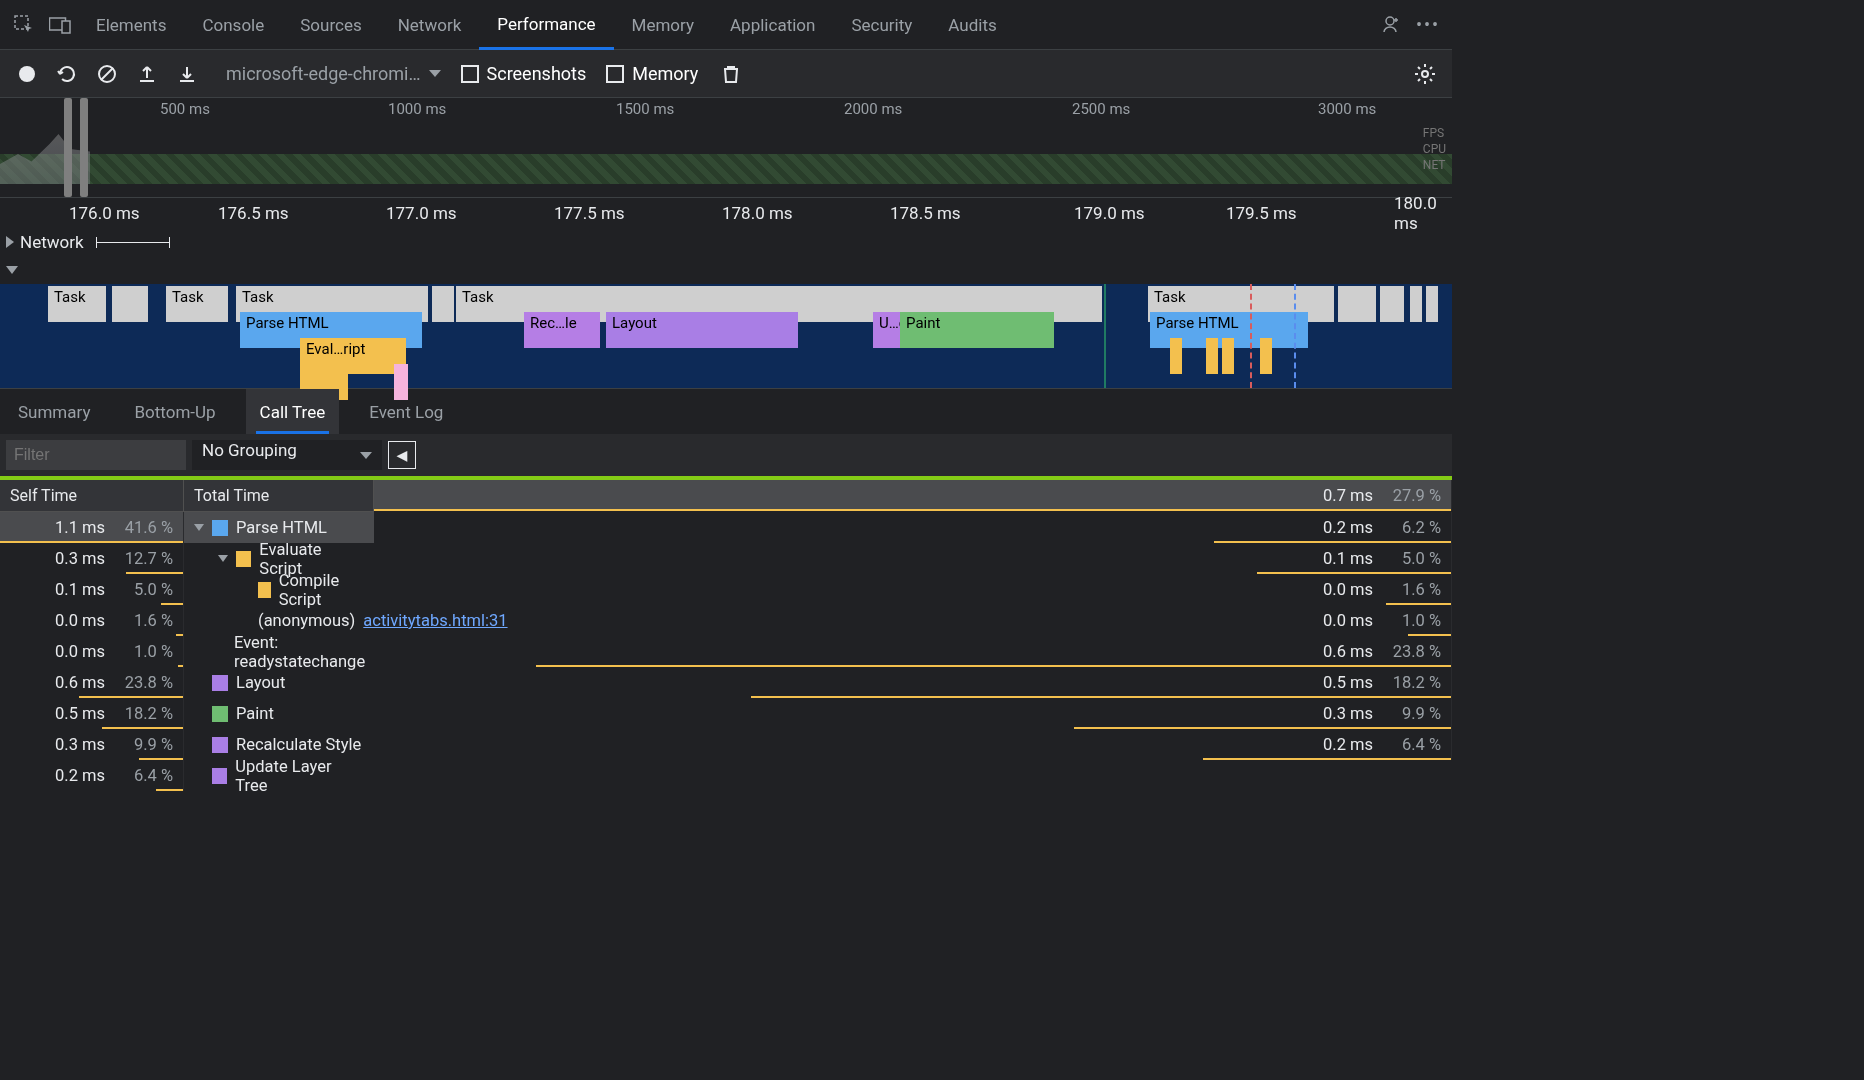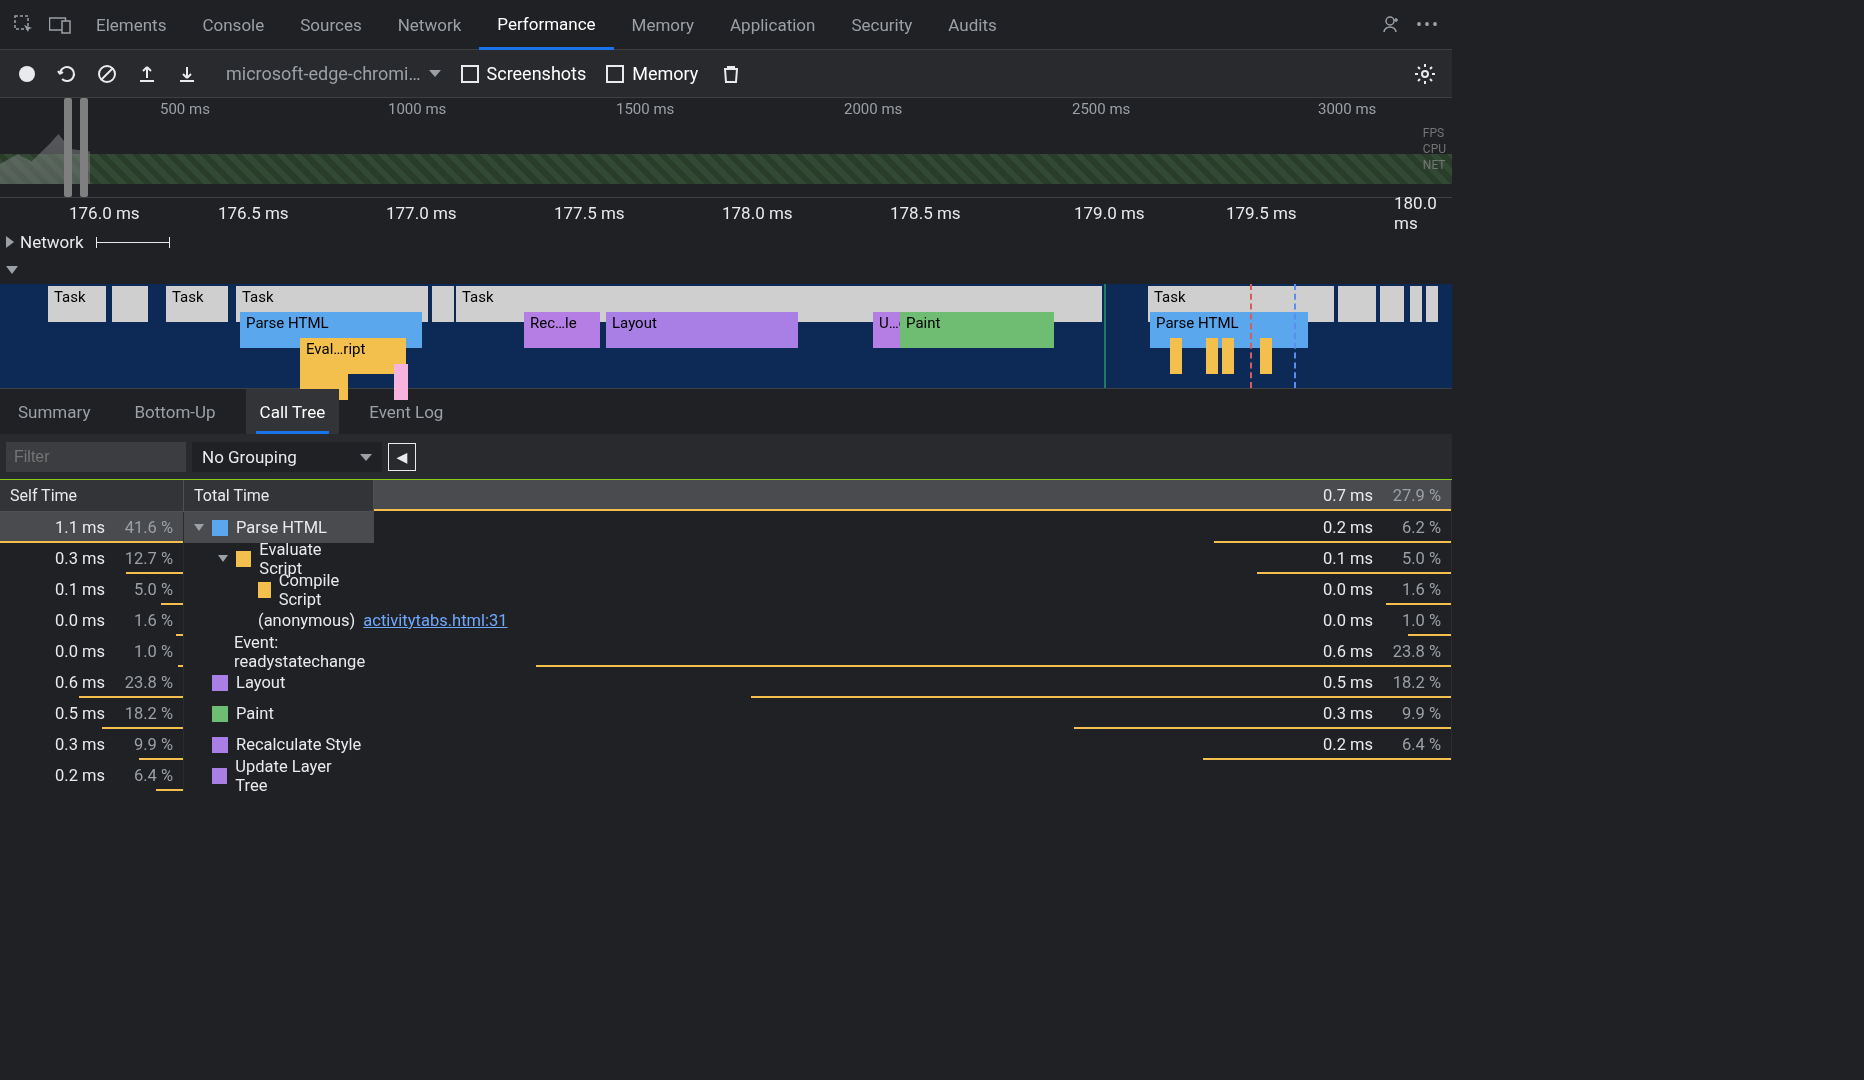--- a/index.html
+++ b/index.html
@@ -63,23 +63,23 @@
   .sel-line.reddash{ border-left:2px dashed #d85c5c; }
   .sel-line.bluedash{ border-left:2px dashed #5a8dee; }
 
   
   .btabs { height:46px; display:flex; align-items:center; padding:0 4px; background:#202124; border-top:1px solid #3c4043;gap:16px; }
   .btabs .t { padding:0 14px; height:100%; display:flex; align-items:center; color:#9aa0a6; font-size:17px; cursor:pointer;}
   .btabs .t.active { color:#fff; background:#333438; position:relative; }
   .btabs .t.active::after{content:"";position:absolute;left:10px;right:10px;bottom:0;height:3px;background:#1a73e8;}
 
   
-  .fbar { height:46px; display:flex; align-items:center; gap:6px; padding:0 6px; background:#292a2d; border-bottom:1px solid #84cc16;}
+  .fbar { height:46px; display:flex; align-items:center; gap:6px; padding:0 6px; background:#292a2d; border-bottom:4px solid #84cc16;}
   .fbar input { width:180px; height:30px; background:#3c3d40; border:none; color:#e8eaed; padding:0 8px; font-size:16px; }
-  .fbar .drop { height:30px; background:#202124; color:#e8eaed; font-size:17px; padding:0 32px 0 10px; display:flex; align-items:center; position:relative; cursor:pointer; min-width:190px;}
+  .fbar .drop { height:30px; background:#202124; color:#e8eaed; font-size:17px; padding:0 32px 0 10px; display:flex; position:relative; cursor:pointer; min-width:190px;}
   .fbar .drop .chev-down{ position:absolute; right:10px; top:12px;}
   .fbar .heavybtn { width:28px;height:28px;border:1px solid #e8eaed; display:flex;align-items:center;justify-content:center; font-size:14px; cursor:pointer;}
 
   
   .ctable { display:grid; grid-template-columns: 184px 190px 1fr; }
   .ctable .head { background:#333438; padding:6px 10px; font-size:16px; border-right:1px solid #505050; border-bottom:1px solid #505050;}
   .ctable .row { display:contents; }
   .ctable .cell { padding:4px 10px; font-size:16.5px; border-right:1px solid #2a2b2e; display:flex; align-items:center; height:31px; }
   .ctable .cell.num { justify-content:flex-end; gap:10px; position:relative; }
   .ctable .cell.num .v { color:#e8eaed; }

